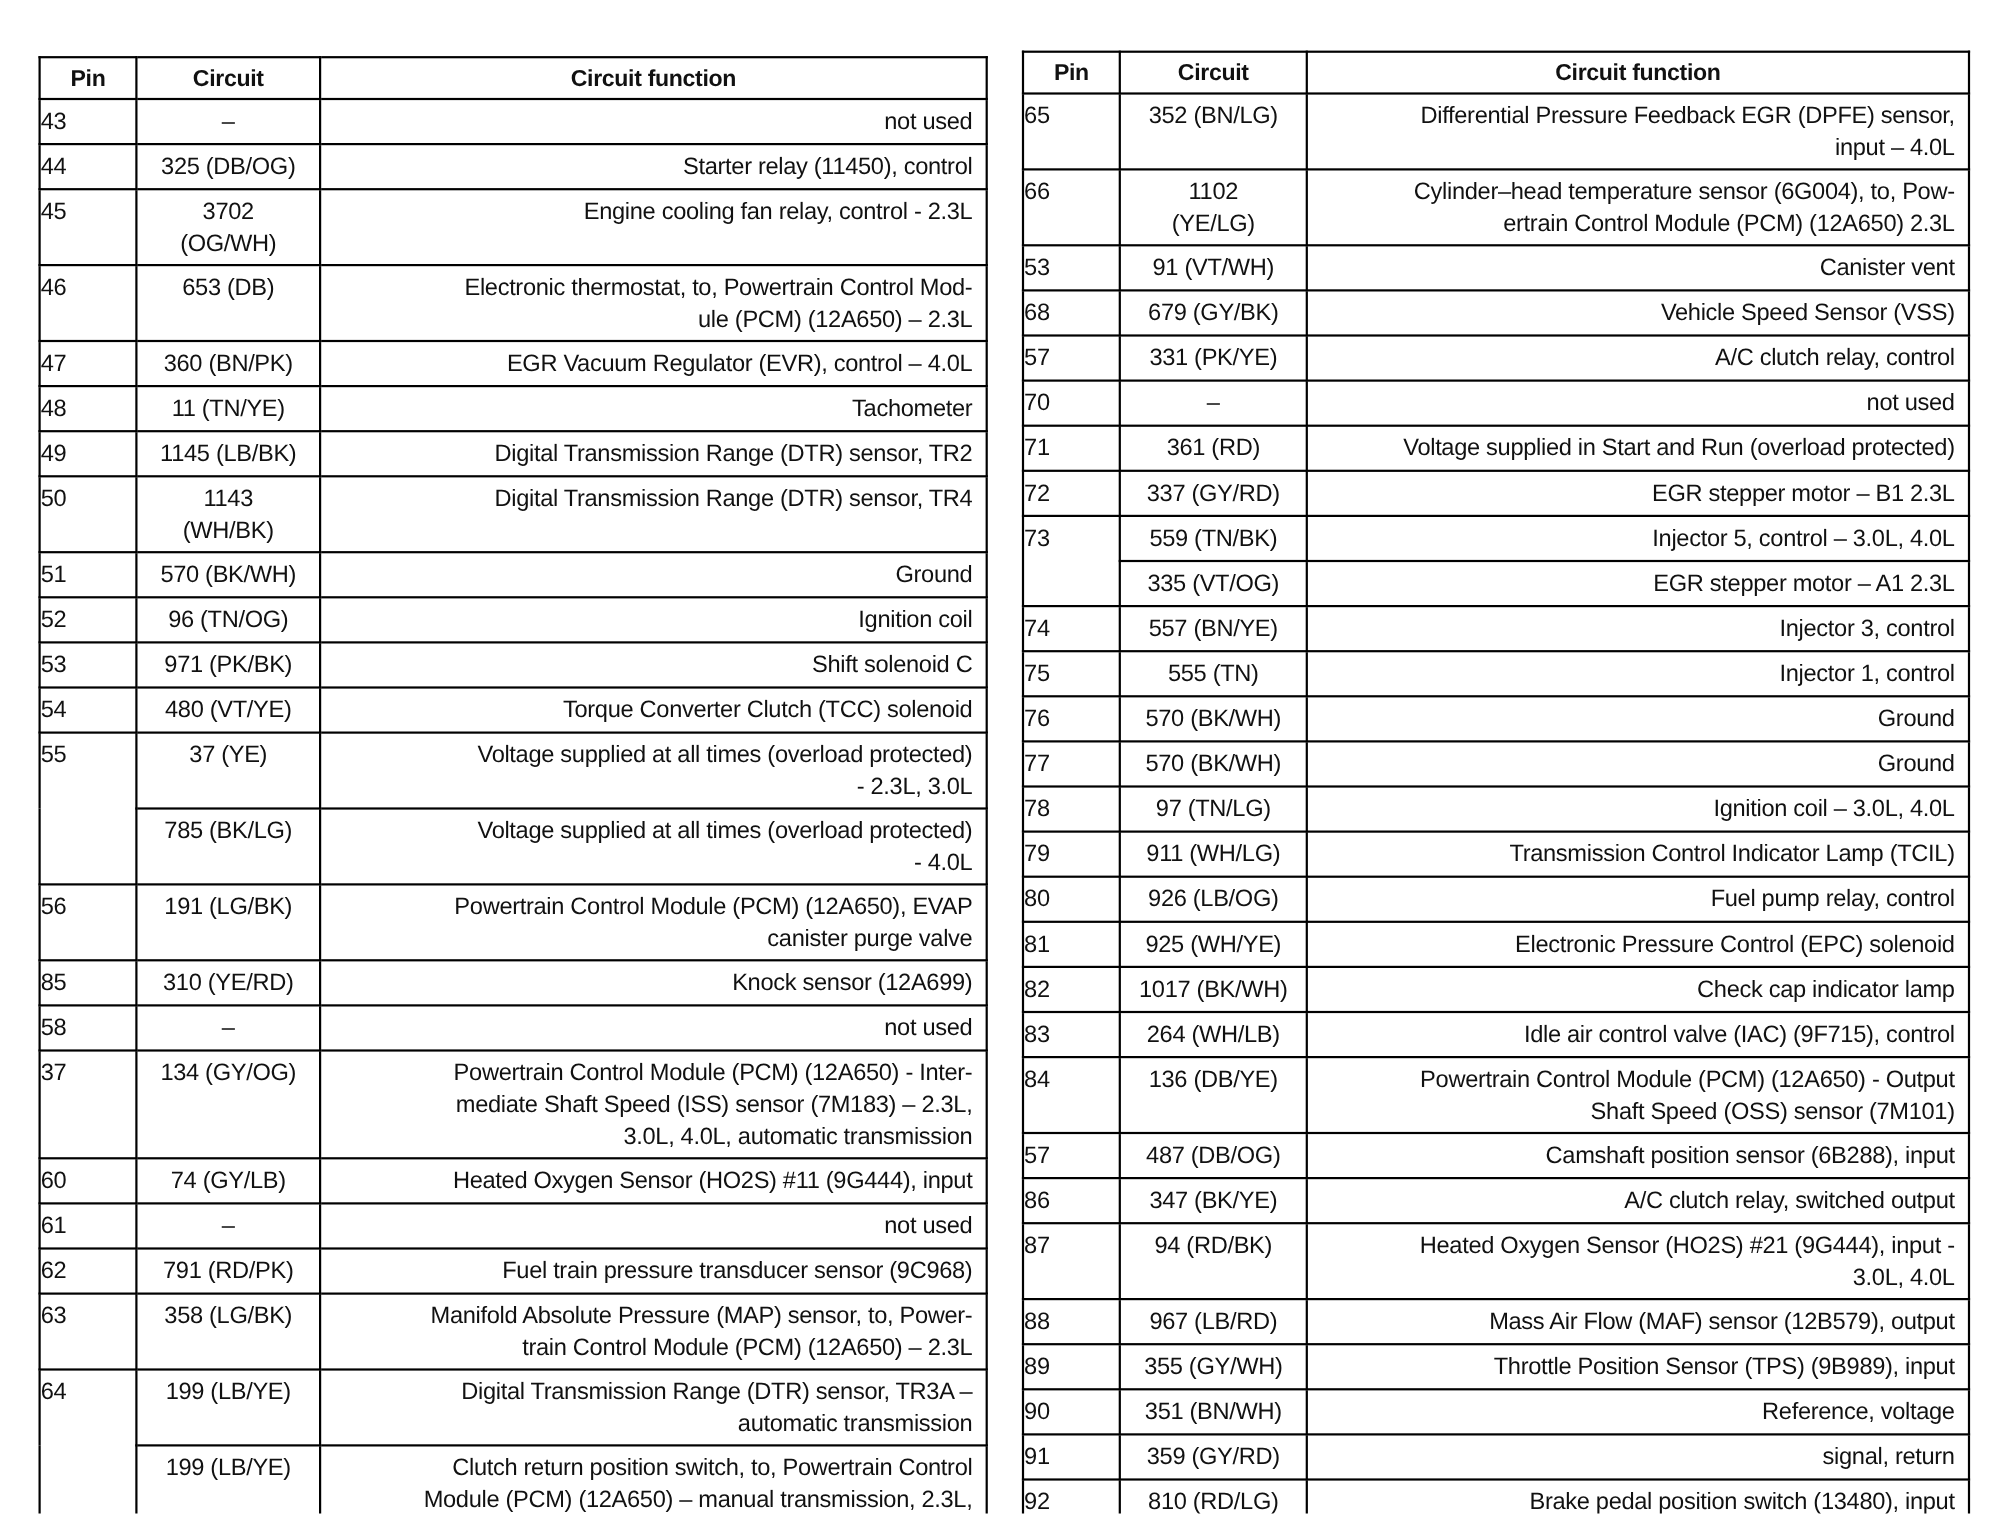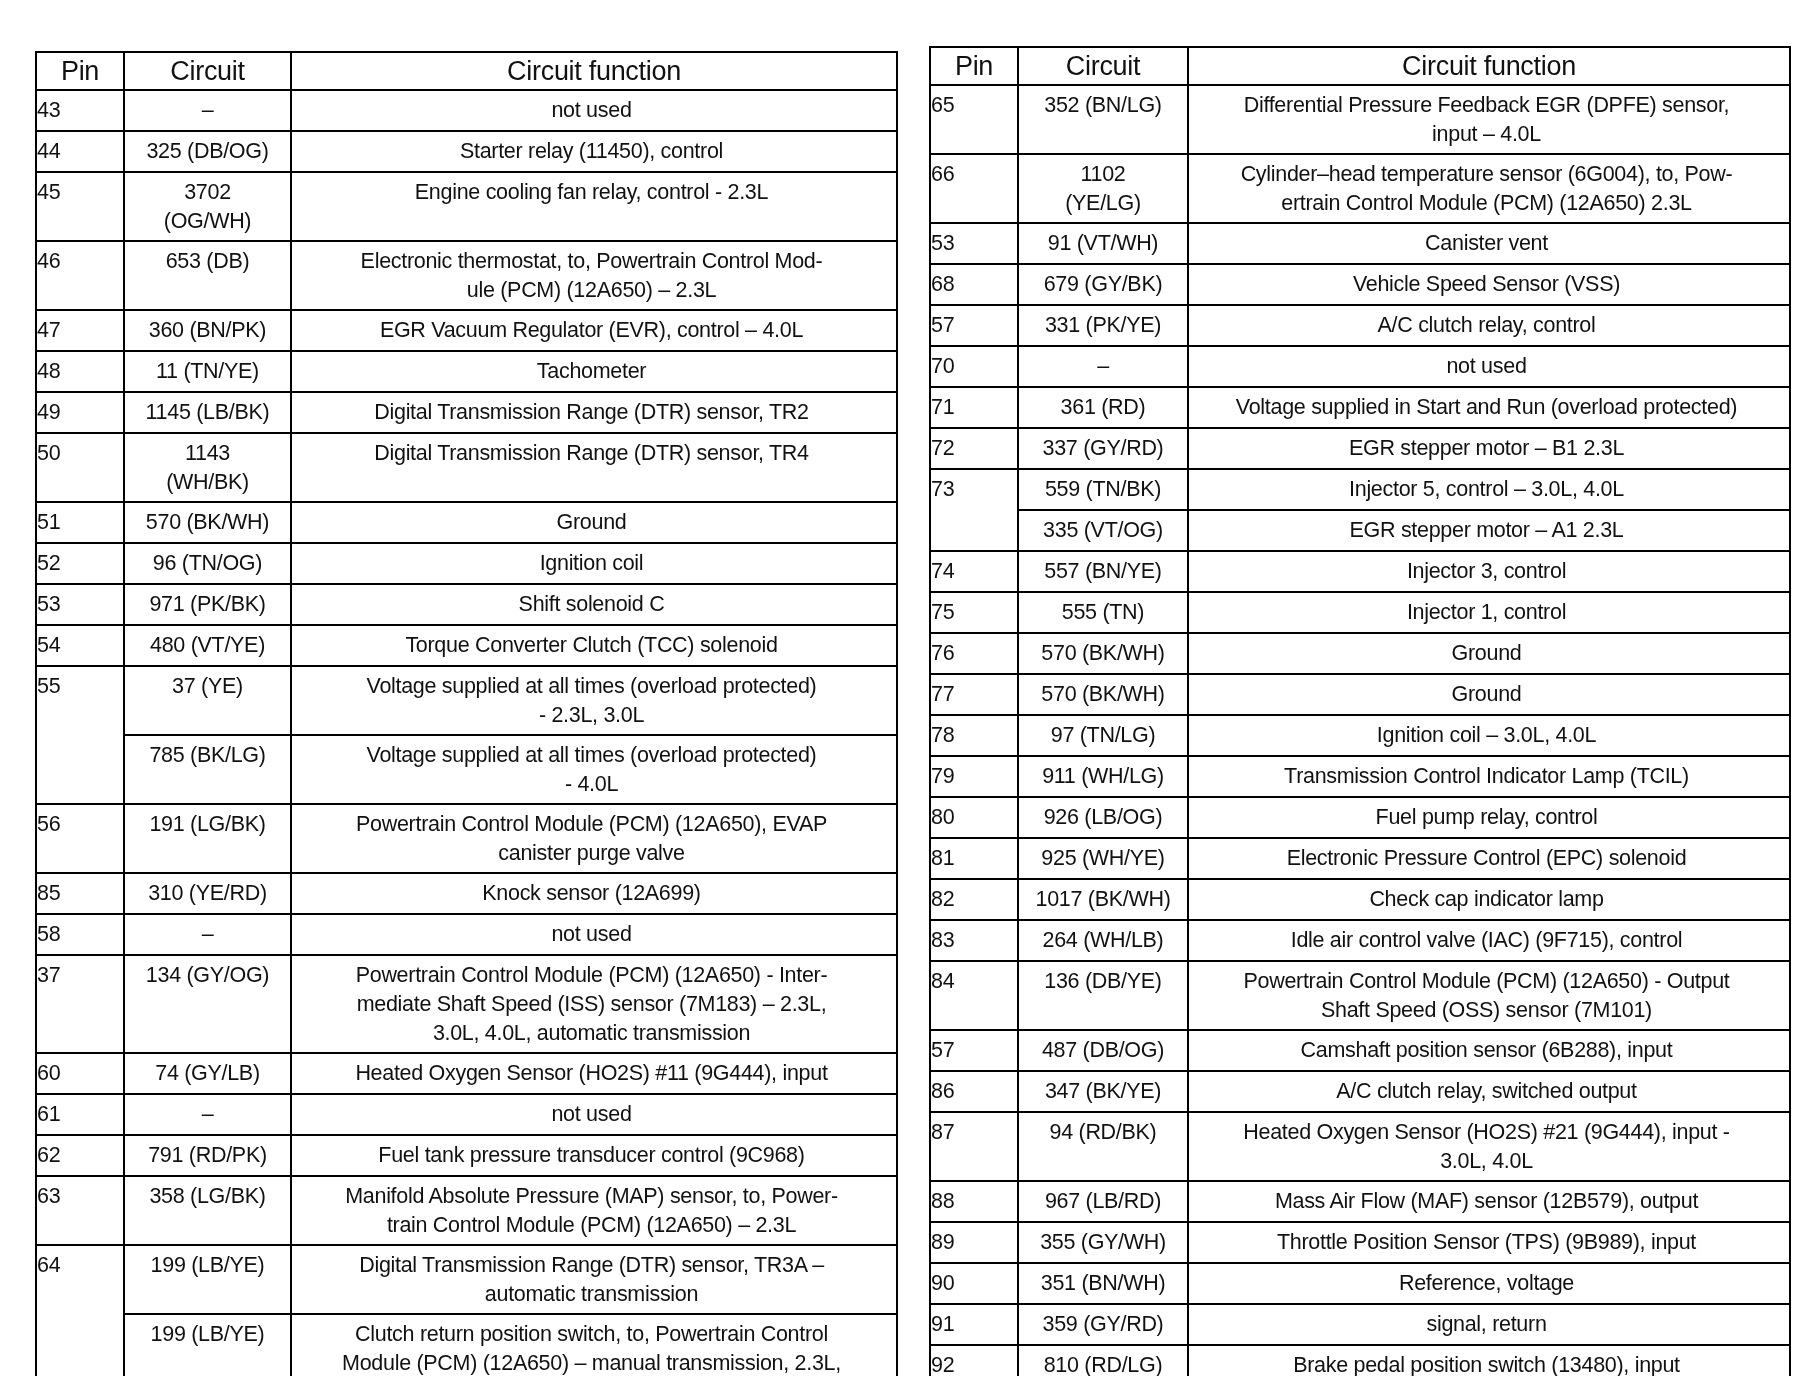--- a/index.html
+++ b/index.html
@@ -18,29 +18,29 @@
   #right-table { left: 929px; top: 46px;  width: 862px; }
   .pin-table th, .pin-table td {
     border: 2px solid #000;
     padding: 0;
     vertical-align: top;
     font-size: 21.5px;
     line-height: 29px;
     letter-spacing: -0.3px;
   }
   .pin-table th {
-    font-weight: normal;
+    font-weight: bold;
     text-align: center;
     vertical-align: middle;
     height: 36px;
-    font-size: 27px;
+    font-size: 21px;
   }
   .pin-table td.pin  { text-align: left; padding-top: 5px; }
   .pin-table td.circ { text-align: center; padding-top: 5px; }
-  .pin-table td.func { text-align: center; padding: 5px 24px 4px 19px; }
+  .pin-table td.func { text-align: right; padding: 5px 12px 4px 19px; }
   .pin-table tr.r1 td { height: 30px; }
   .pin-table tr.r2 td { height: 58px; }
   .pin-table tr.r3 td { height: 87px; }
   col.c-pin { width: 88px; }
   col.c-circ { width: 167px; }
   #right-table col.c-pin { width: 88px; }
   #right-table col.c-circ { width: 170px; }
   .line { display: block; }
 </style>
 </head>
@@ -246,21 +246,21 @@
         <td class="func">
           <span class="line">not used</span>
         </td>
       </tr>
       <tr class="r1">
         <td class="pin" rowspan="1">62</td>
         <td class="circ">
           <span class="line">791 (RD/PK)</span>
         </td>
         <td class="func">
-          <span class="line">Fuel tank pressure transducer control (9C968)</span>
+          <span class="line">Fuel train pressure transducer sensor (9C968)</span>
         </td>
       </tr>
       <tr class="r2">
         <td class="pin" rowspan="1">63</td>
         <td class="circ">
           <span class="line">358 (LG/BK)</span>
         </td>
         <td class="func">
           <span class="line">Manifold Absolute Pressure (MAP) sensor, to, Power-</span>
           <span class="line">train Control Module (PCM) (12A650) – 2.3L</span>

